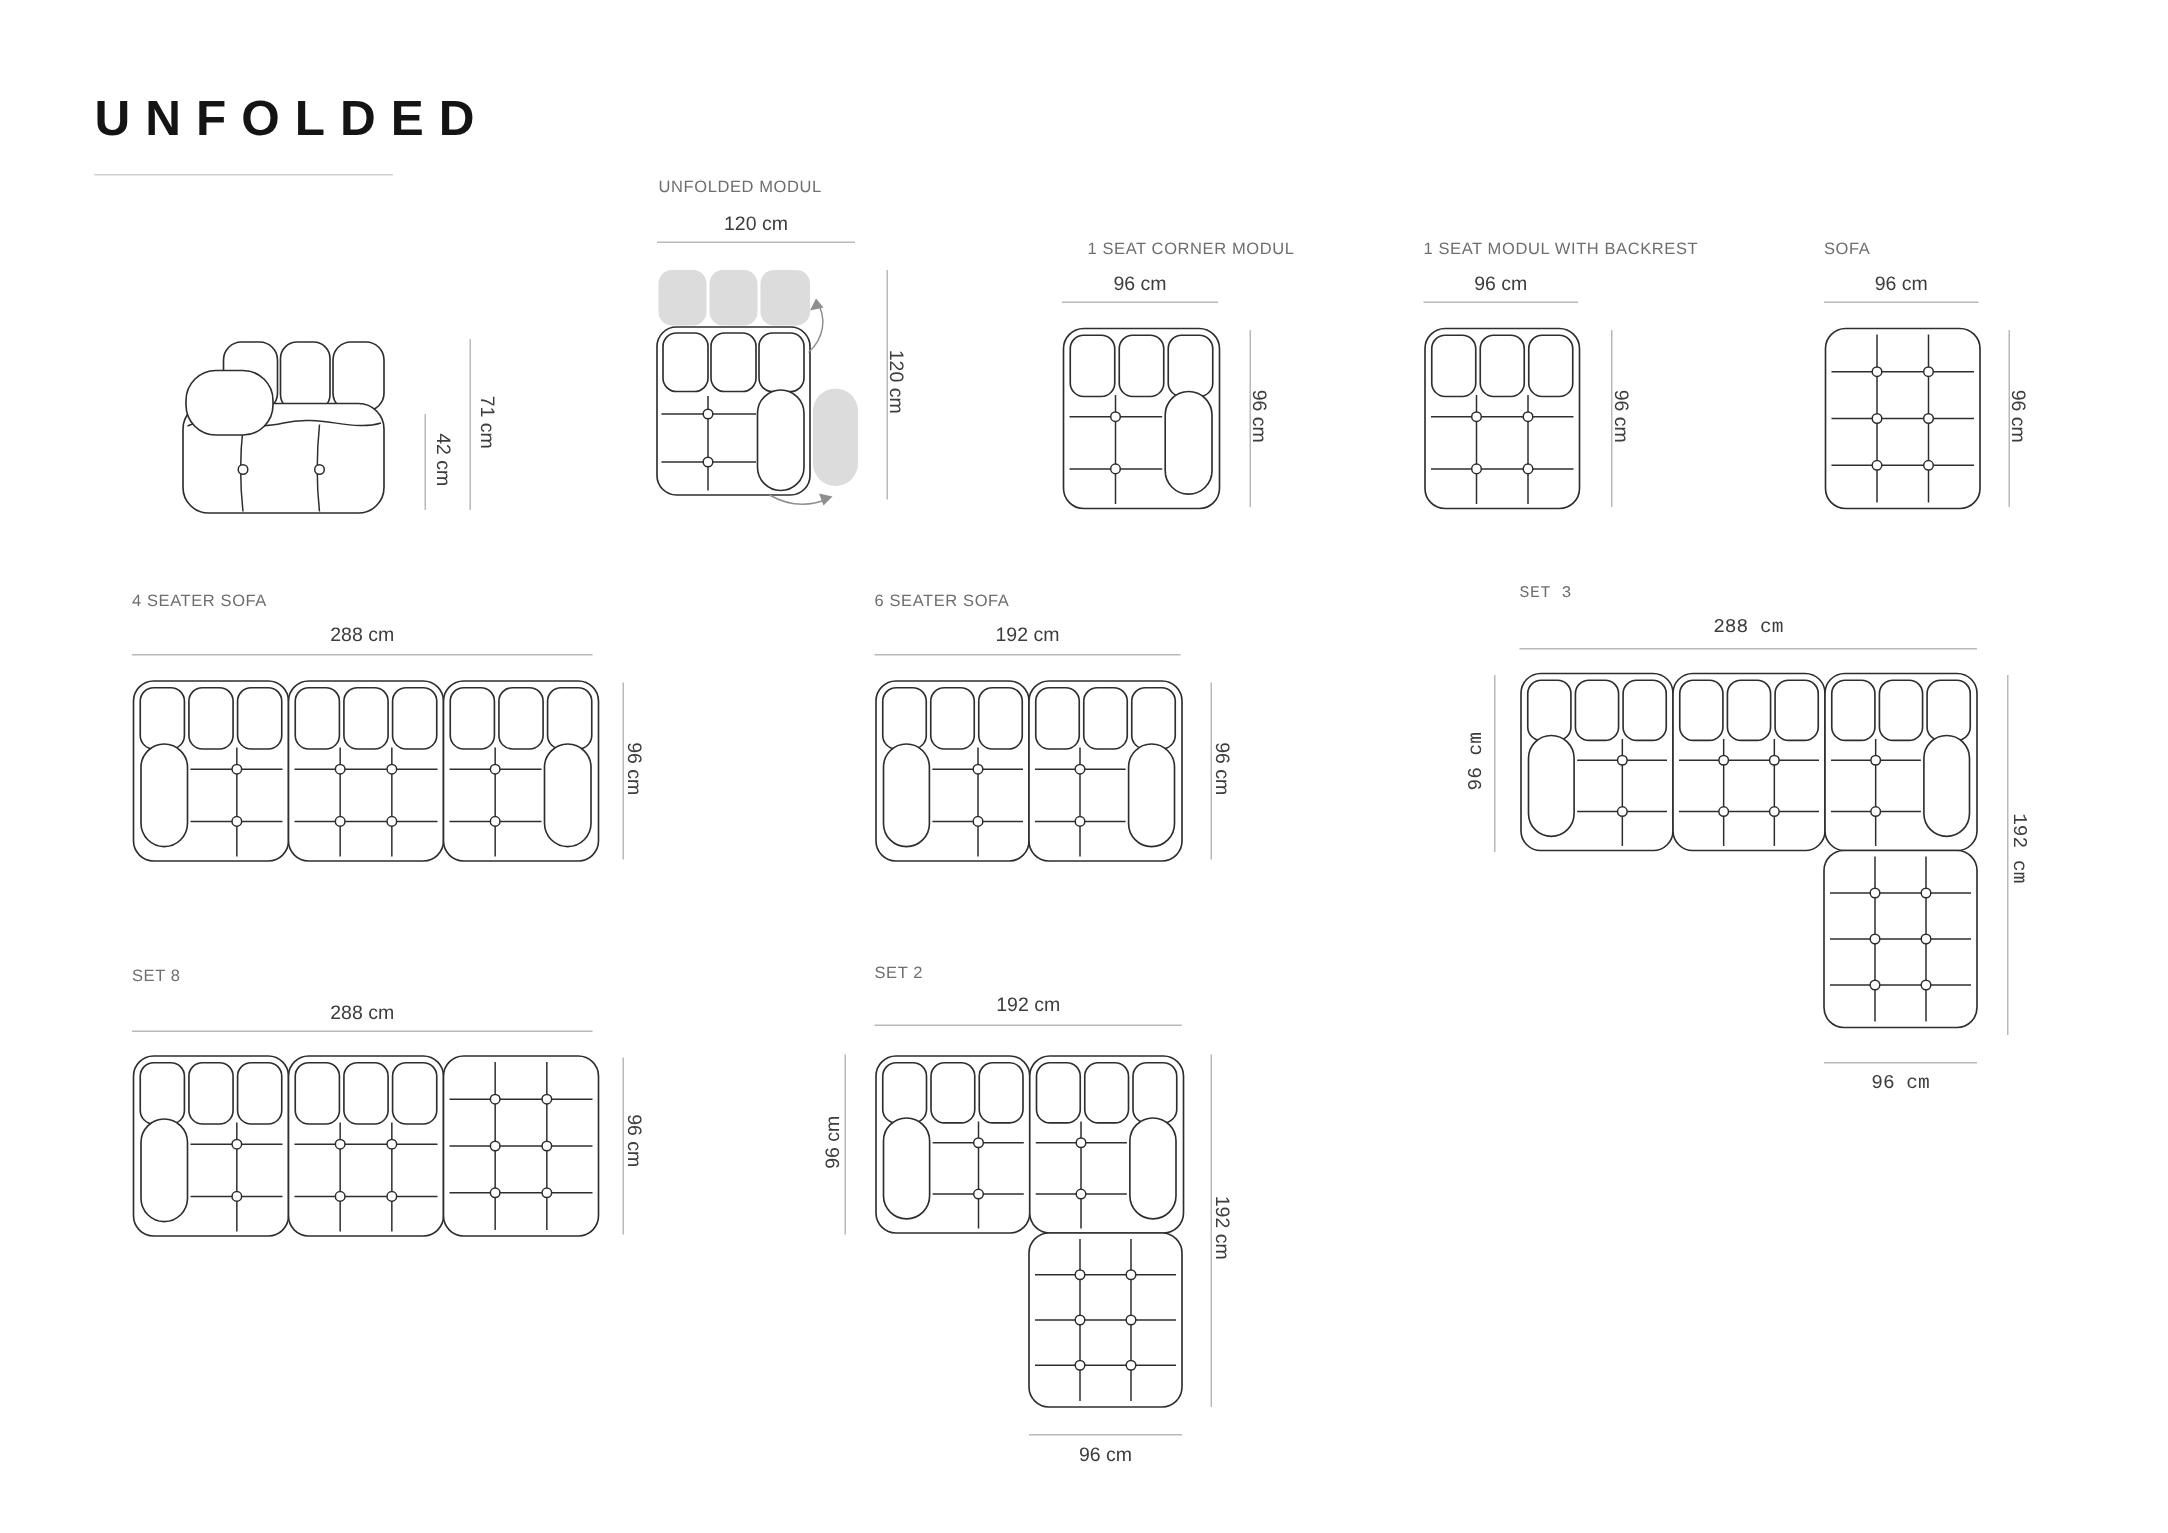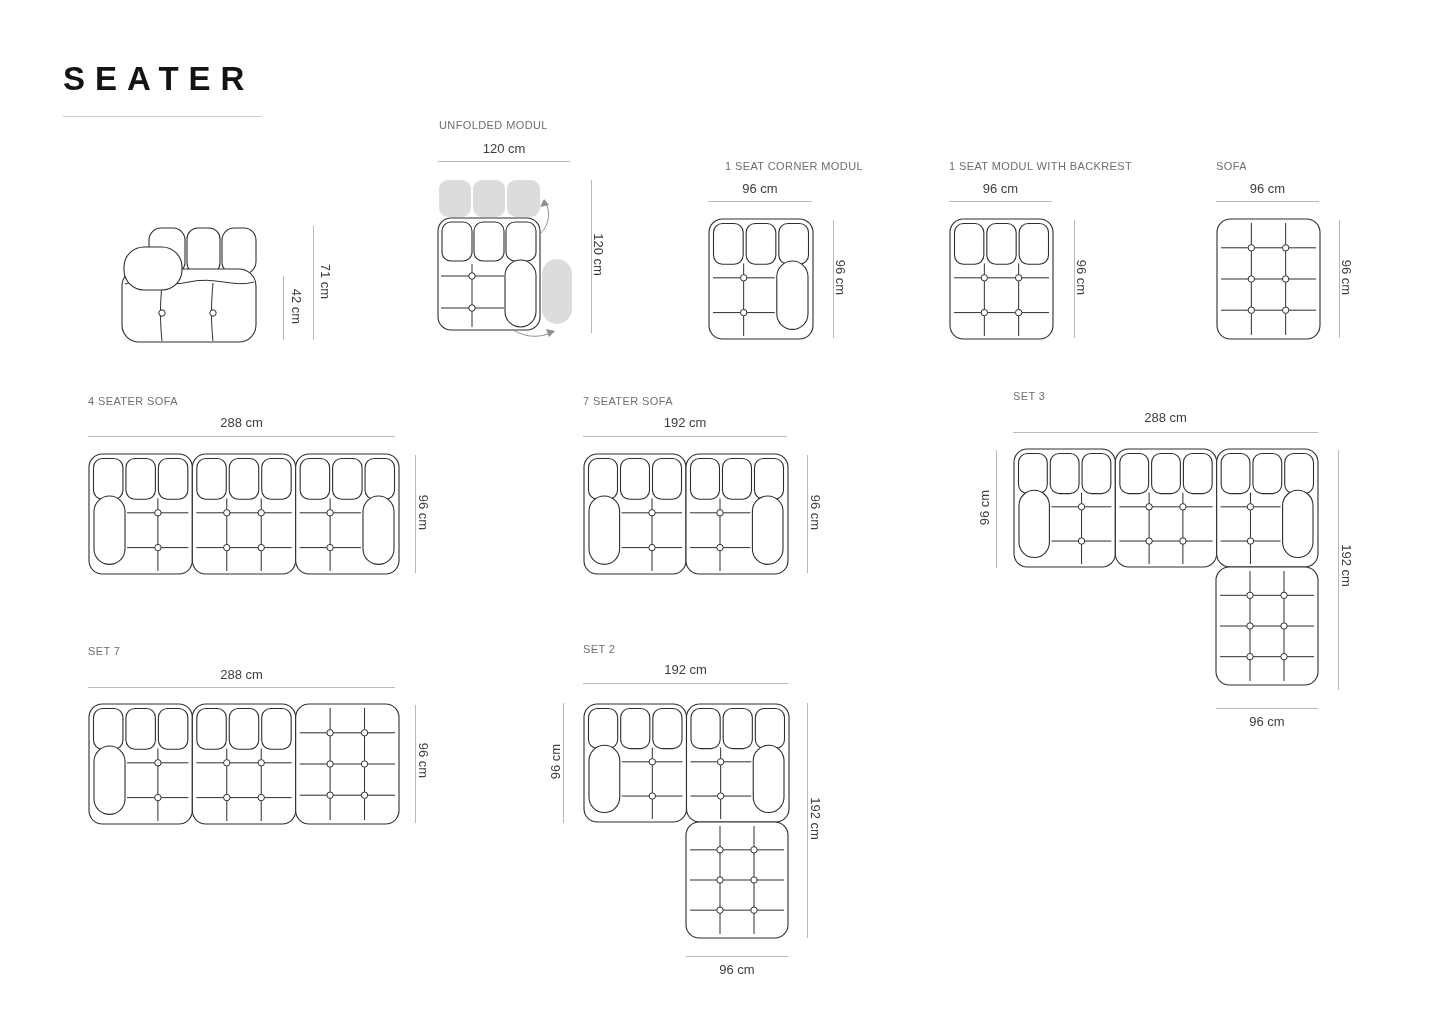--- a/index.html
+++ b/index.html
@@ -27,21 +27,21 @@
   .dimtext-b{text-align:center;}
   .dimtext-v{width:60px;text-align:center;}
   .rot-cw{transform:rotate(90deg);transform-origin:center;}
   .rot-ccw{transform:rotate(-90deg);transform-origin:center;}
   .dimline-h{height:0;border-top:1px solid #b9b9b9;}
   .dimline-v{width:0;border-left:1px solid #b9b9b9;}
 </style>
 </head>
 <body>
 
-<div class="title">SEATER</div>
+<div class="title">UNFOLDED</div>
 <div class="title-rule"></div>
 
 <div class="fig" style="left:118px;top:220px;width:240px;height:130px;">
   <svg id="svg-side" width="136" height="122" style="left:3px;top:3px;">
       <rect x="28" y="5" width="36" height="46" rx="12" ry="12" fill="#fff" stroke="#2e2e2e" stroke-width="1.1"></rect>
       <rect x="66" y="5" width="33" height="46" rx="11" ry="11" fill="#fff" stroke="#2e2e2e" stroke-width="1.1"></rect>
       <rect x="101" y="5" width="34" height="46" rx="12" ry="12" fill="#fff" stroke="#2e2e2e" stroke-width="1.1"></rect>
       <rect x="1" y="46" width="134" height="73" rx="17" ry="17" fill="#fff" stroke="#2e2e2e" stroke-width="1.1"></rect>
       <path d="M4,61 C20,54 44,65 68,59 C92,53 114,65 133,59" fill="none" stroke="#2e2e2e" stroke-width="1"></path>
       <path d="M41,62 C39,80 39,100 41,118" fill="none" stroke="#2e2e2e" stroke-width="1"></path>
@@ -184,21 +184,21 @@
       <line x1="242.1111111111111" y1="45.4" x2="242.1111111111111" y2="118" stroke="#2e2e2e" stroke-width="1"></line>
       <circle cx="242.1111111111111" cy="59.8" r="3.2" fill="#fff" stroke="#2e2e2e" stroke-width="1"></circle>
       <circle cx="242.1111111111111" cy="94.60000000000001" r="3.2" fill="#fff" stroke="#2e2e2e" stroke-width="1"></circle>
       <rect x="275" y="43" width="30.999999999999996" height="68.39999999999999" rx="15.499999999999998" ry="15.499999999999998" fill="#fff" stroke="#2e2e2e" stroke-width="1.1"></rect>
     </svg>
   <div class="dimline-v" style="left:330px;top:65px;height:118px;"></div>
   <div class="dimtext dimtext-v rot-cw" style="left:308px;top:115px;">96 cm</div>
 </div>
 
 <div class="fig" style="left:580px;top:390px;width:260px;height:210px;">
-  <div class="figlabel" style="left:3px;top:5px;">7 SEATER SOFA</div>
+  <div class="figlabel" style="left:3px;top:5px;">6 SEATER SOFA</div>
   <div class="dimtext dimtext-h" style="left:3px;top:25px;width:204px;">192 cm</div>
   <div class="dimline-h" style="left:3px;top:46px;width:204px;"></div>
   <svg id="svg-two" width="206" height="122" style="left:3px;top:63px;">
       <rect x="1" y="1" width="102" height="120" rx="13.26" ry="13.26" fill="#fff" stroke="#2e2e2e" stroke-width="1.1"></rect>
       <rect x="5.5" y="5.5" width="29" height="40.800000000000004" rx="9" ry="9" fill="#fff" stroke="#2e2e2e" stroke-width="1.1"></rect>
       <rect x="37.5" y="5.5" width="29" height="40.800000000000004" rx="9" ry="9" fill="#fff" stroke="#2e2e2e" stroke-width="1.1"></rect>
       <rect x="69.5" y="5.5" width="29" height="40.800000000000004" rx="9" ry="9" fill="#fff" stroke="#2e2e2e" stroke-width="1.1"></rect>
       <line x1="38.599999999999994" y1="59.8" x2="99" y2="59.8" stroke="#2e2e2e" stroke-width="1"></line>
       <line x1="38.599999999999994" y1="94.60000000000001" x2="99" y2="94.60000000000001" stroke="#2e2e2e" stroke-width="1"></line>
       <line x1="69" y1="45.4" x2="69" y2="118" stroke="#2e2e2e" stroke-width="1"></line>
@@ -213,21 +213,21 @@
       <line x1="107" y1="94.60000000000001" x2="167.4" y2="94.60000000000001" stroke="#2e2e2e" stroke-width="1"></line>
       <line x1="137" y1="45.4" x2="137" y2="118" stroke="#2e2e2e" stroke-width="1"></line>
       <circle cx="137" cy="59.8" r="3.2" fill="#fff" stroke="#2e2e2e" stroke-width="1"></circle>
       <circle cx="137" cy="94.60000000000001" r="3.2" fill="#fff" stroke="#2e2e2e" stroke-width="1"></circle>
       <rect x="169.4" y="43" width="30.599999999999998" height="68.39999999999999" rx="15.299999999999999" ry="15.299999999999999" fill="#fff" stroke="#2e2e2e" stroke-width="1.1"></rect>
     </svg>
   <div class="dimline-v" style="left:227px;top:65px;height:118px;"></div>
   <div class="dimtext dimtext-v rot-cw" style="left:205px;top:115px;">96 cm</div>
 </div>
 
-<div class="fig" style="left:975px;top:385px;width:420px;height:350px;">
+<div class="fig" style="left:975px;top:385px;width:420px;height:350px;font-family:Liberation Mono, monospace;">
   <div class="figlabel" style="left:38px;top:5px;">SET 3</div>
   <div class="dimtext dimtext-h" style="left:38px;top:25px;width:305px;">288 cm</div>
   <div class="dimline-h" style="left:38px;top:47px;width:305px;"></div>
   <div class="dimline-v" style="left:21px;top:65px;height:118px;"></div>
   <div class="dimtext dimtext-v rot-ccw" style="left:-21px;top:115px;">96 cm</div>
   <svg id="svg-set3" width="306" height="242" style="left:38px;top:63px;">
       <rect x="1" y="1" width="101.33333333333333" height="118" rx="13.173333333333334" ry="13.173333333333334" fill="#fff" stroke="#2e2e2e" stroke-width="1.1"></rect>
       <rect x="5.5" y="5.5" width="28.777777777777775" height="40.120000000000005" rx="9" ry="9" fill="#fff" stroke="#2e2e2e" stroke-width="1.1"></rect>
       <rect x="37.27777777777777" y="5.5" width="28.777777777777775" height="40.120000000000005" rx="9" ry="9" fill="#fff" stroke="#2e2e2e" stroke-width="1.1"></rect>
       <rect x="69.05555555555554" y="5.5" width="28.777777777777775" height="40.120000000000005" rx="9" ry="9" fill="#fff" stroke="#2e2e2e" stroke-width="1.1"></rect>
@@ -272,21 +272,21 @@
       <circle cx="271" cy="178" r="3.2" fill="#fff" stroke="#2e2e2e" stroke-width="1"></circle>
       <circle cx="271" cy="208.68" r="3.2" fill="#fff" stroke="#2e2e2e" stroke-width="1"></circle>
     </svg>
   <div class="dimline-v" style="left:363px;top:65px;height:240px;"></div>
   <div class="dimtext dimtext-v rot-cw" style="left:341px;top:173px;">192 cm</div>
   <div class="dimline-h" style="left:241px;top:323px;width:102px;"></div>
   <div class="dimtext dimtext-b" style="left:242px;top:329px;width:100px;">96 cm</div>
 </div>
 
 <div class="fig" style="left:85px;top:640px;width:360px;height:210px;">
-  <div class="figlabel" style="left:3px;top:5px;">SET 7</div>
+  <div class="figlabel" style="left:3px;top:5px;">SET 8</div>
   <div class="dimtext dimtext-h" style="left:3px;top:27px;width:307px;">288 cm</div>
   <div class="dimline-h" style="left:3px;top:47px;width:307px;"></div>
   <svg id="svg-set1" width="312" height="122" style="left:3px;top:63px;">
       <rect x="1" y="1" width="103.33333333333333" height="120" rx="13.433333333333334" ry="13.433333333333334" fill="#fff" stroke="#2e2e2e" stroke-width="1.1"></rect>
       <rect x="5.5" y="5.5" width="29.444444444444443" height="40.800000000000004" rx="9" ry="9" fill="#fff" stroke="#2e2e2e" stroke-width="1.1"></rect>
       <rect x="37.94444444444444" y="5.5" width="29.444444444444443" height="40.800000000000004" rx="9" ry="9" fill="#fff" stroke="#2e2e2e" stroke-width="1.1"></rect>
       <rect x="70.38888888888889" y="5.5" width="29.444444444444443" height="40.800000000000004" rx="9" ry="9" fill="#fff" stroke="#2e2e2e" stroke-width="1.1"></rect>
       <line x1="39" y1="59.8" x2="100.33333333333333" y2="59.8" stroke="#2e2e2e" stroke-width="1"></line>
       <line x1="39" y1="94.60000000000001" x2="100.33333333333333" y2="94.60000000000001" stroke="#2e2e2e" stroke-width="1"></line>
       <line x1="69.88888888888889" y1="45.4" x2="69.88888888888889" y2="118" stroke="#2e2e2e" stroke-width="1"></line>

